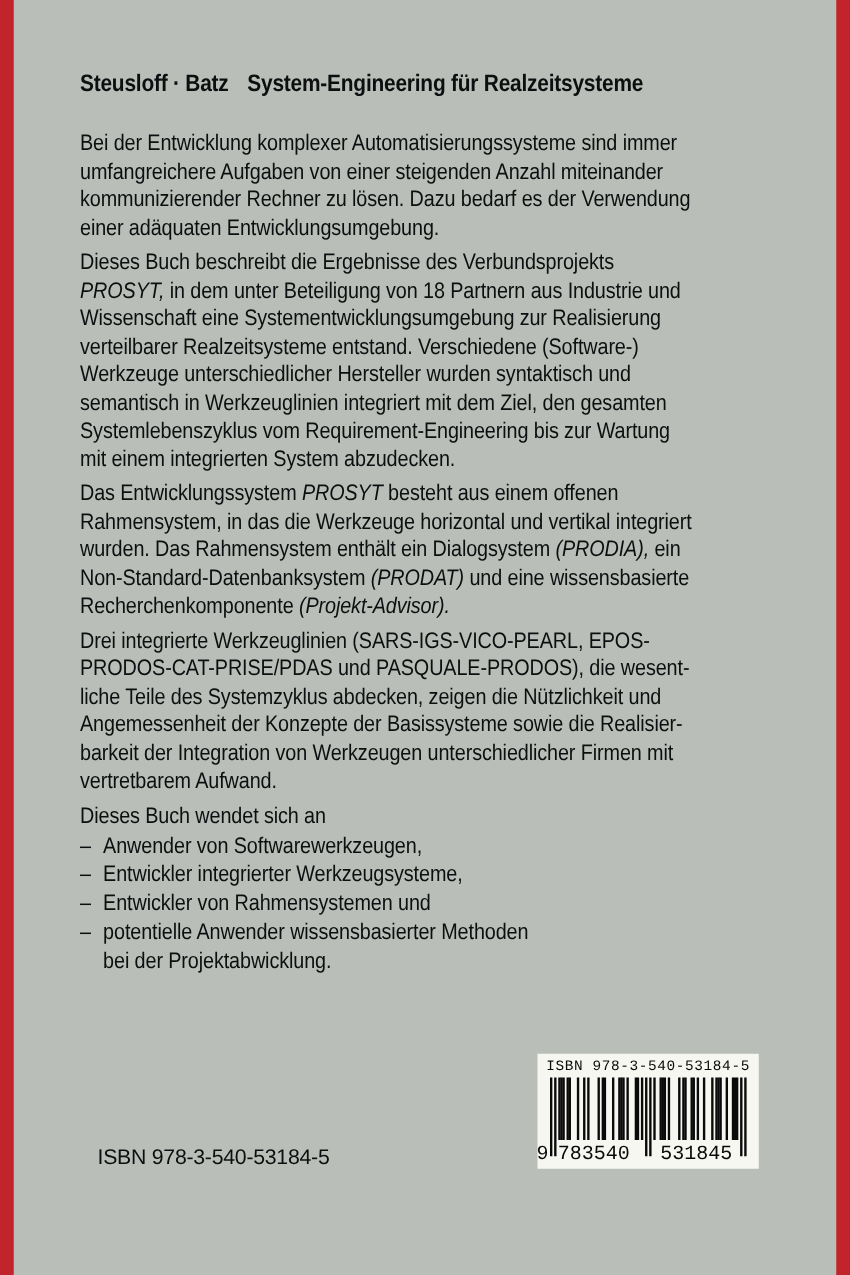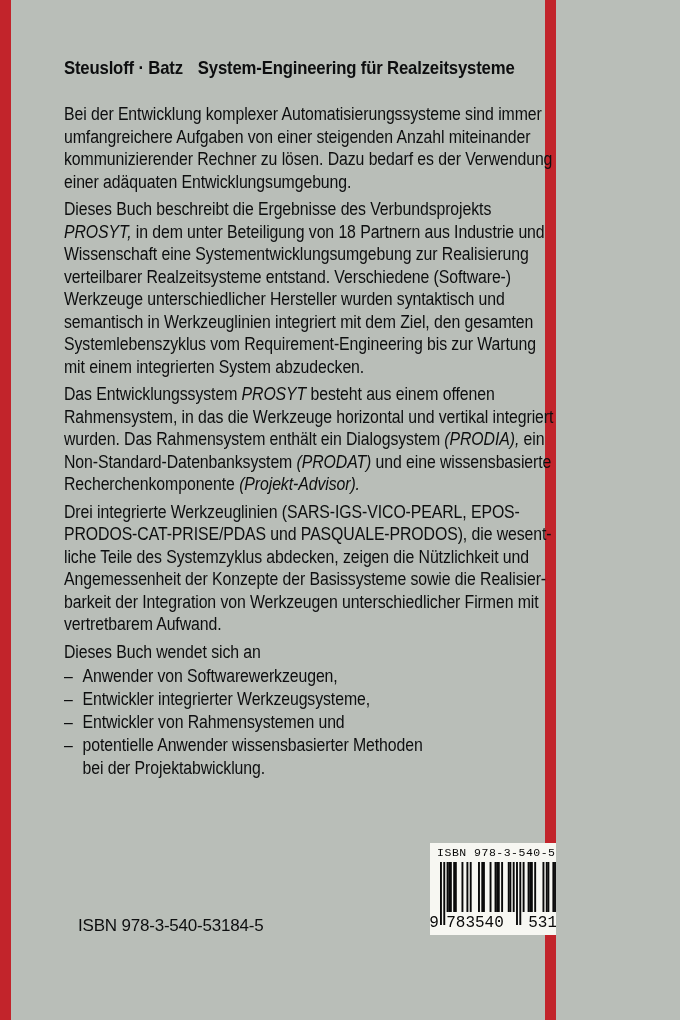--- a/index.html
+++ b/index.html
@@ -1,21 +1,21 @@
 <!DOCTYPE html>
 <html style="--bg: #b9beb8; --red: #c2242b; --ink: #0d0e0f; --bcbg: #f7f7f2; --bar: #0a0a0a;"><head>
 <meta charset="utf-8">
 <title>Book back cover</title>
 <style>
   :root{
     --bg:#b9beb8; --red:#c2242b; --ink:#0d0e0f; --bcbg:#f7f7f2; --bar:#0a0a0a;
   }
   html,body{margin:0;padding:0;background:var(--bg);}
   .cover{
-    position:relative;width:556px;height:1020px;background:var(--bg);
+    position:relative;width:680px;height:1020px;background:var(--bg);
     overflow:hidden;font-family:"Liberation Sans",sans-serif;color:var(--ink);
   }
   .edge{position:absolute;top:0;bottom:0;width:11px;background:var(--red);}
   .edge.left{left:0}
   .edge.right{right:0}
   .header{
     position:absolute;left:64px;top:57px;font-weight:bold;font-size:19px;
     letter-spacing:-0.2px;white-space:nowrap;
     transform:scaleX(0.88);transform-origin:left top;
   }

